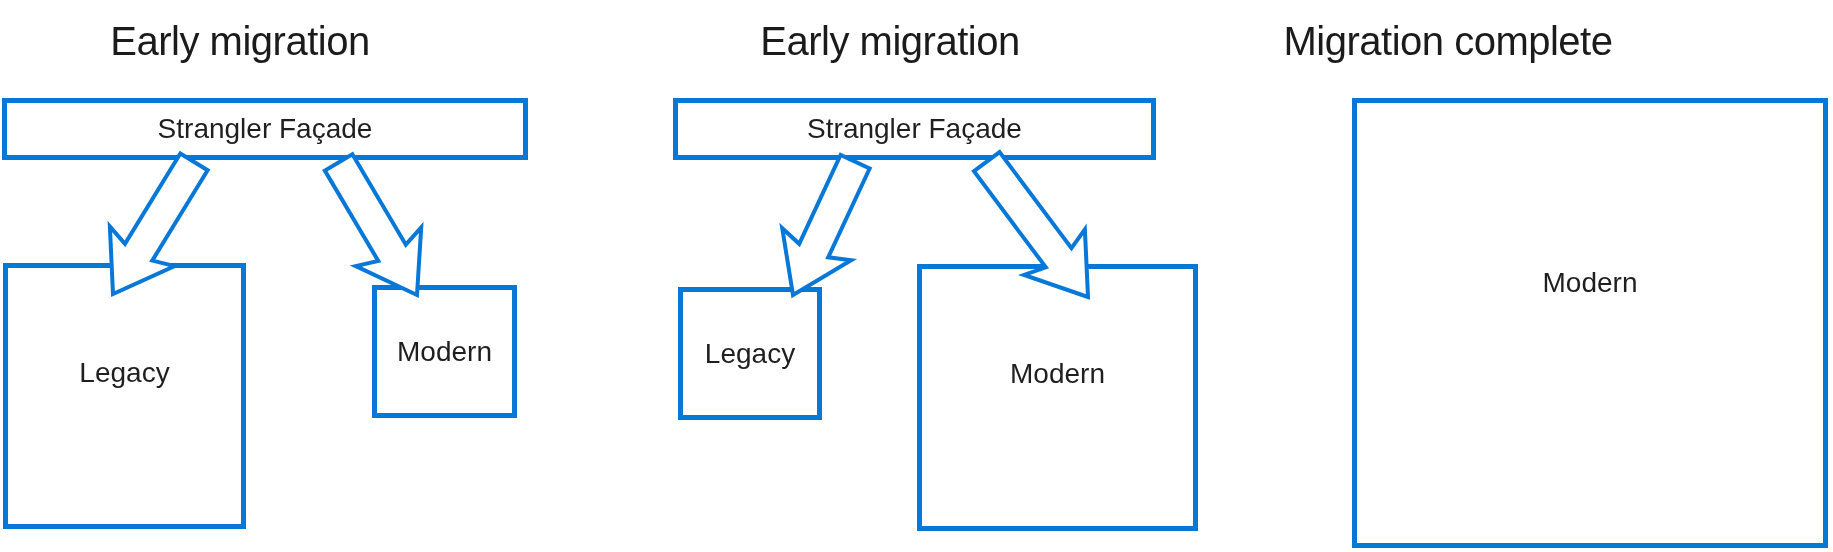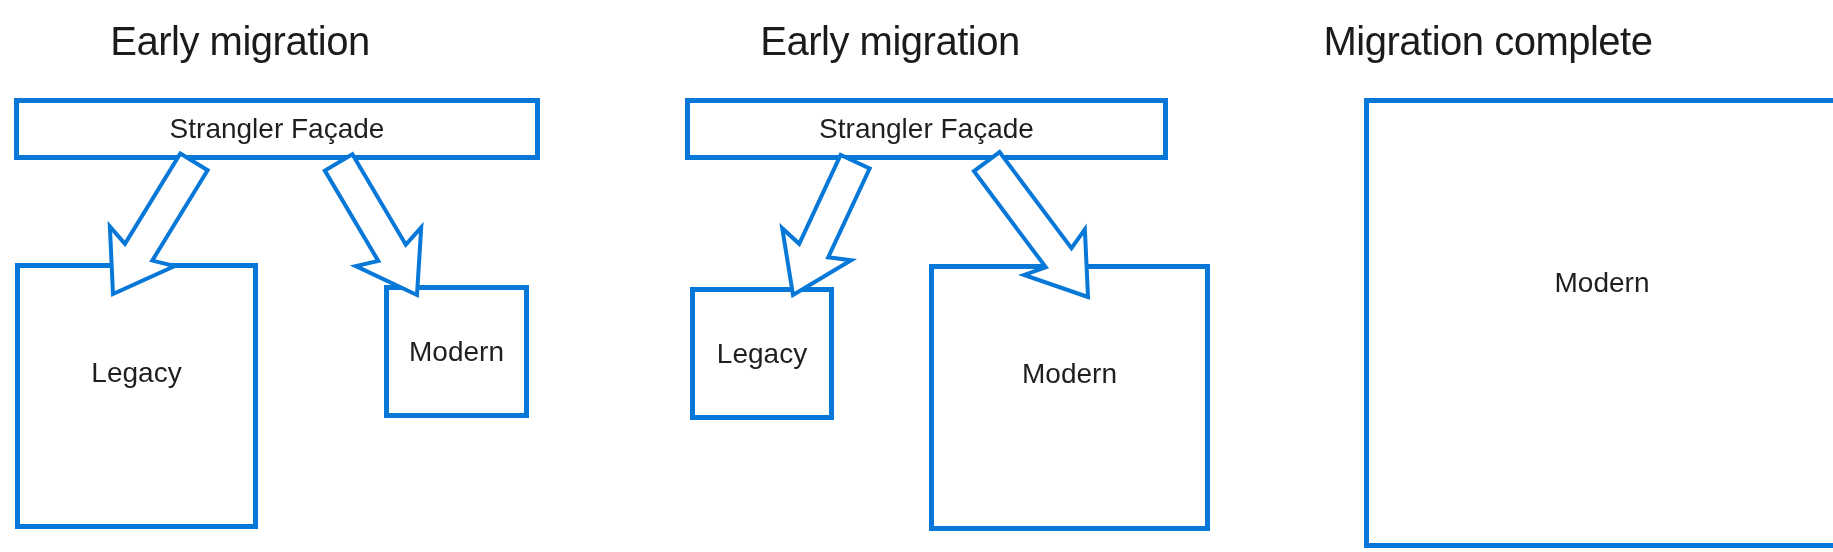--- a/index.html
+++ b/index.html
@@ -18,21 +18,20 @@
     line-height:46px;
     color:#1b1b1b;
     letter-spacing:-0.5px;
     white-space:nowrap;
   }
   .box{
     position:absolute;
     box-sizing:border-box;
     border:5px solid #0778d7;
     background:#ffffff;
-    margin-left:12px;
   }
   .box .label{
     position:absolute;
     left:50%;top:50%;
     transform:translate(-50%,-50%);
     font-size:28px;
     color:#1f1f1f;
     white-space:nowrap;
   }
   .box.upper .label{top:41%;}
@@ -49,21 +48,21 @@
     stroke-linejoin:miter;
   }
 </style>
 </head>
 <body>
 
 <div class="canvas">
 
   <div class="panel-title" style="left:240px">Early migration</div>
   <div class="panel-title" style="left:890px">Early migration</div>
-  <div class="panel-title" style="left:1488px">Migration complete</div>
+  <div class="panel-title" style="left:1448px">Migration complete</div>
 
   <div class="box" style="left:2px;top:98px;width:526px;height:62px">
     <span class="label">Strangler Façade</span>
   </div>
   <div class="box upper" style="left:3px;top:263px;width:243px;height:266px">
     <span class="label">Legacy</span>
   </div>
   <div class="box" style="left:372px;top:285px;width:145px;height:133px">
     <span class="label">Modern</span>
   </div>

